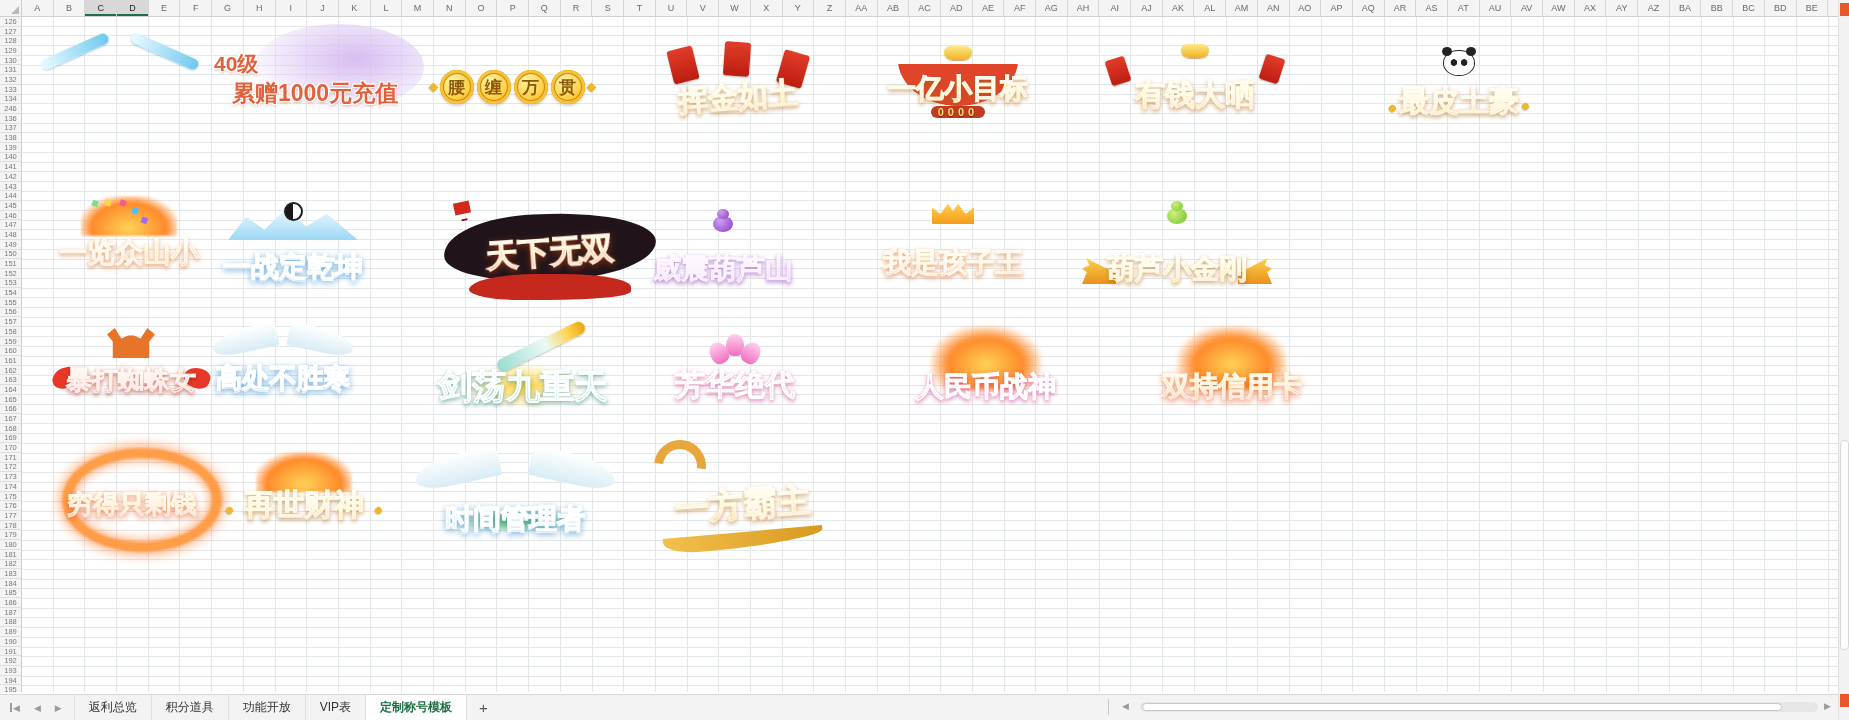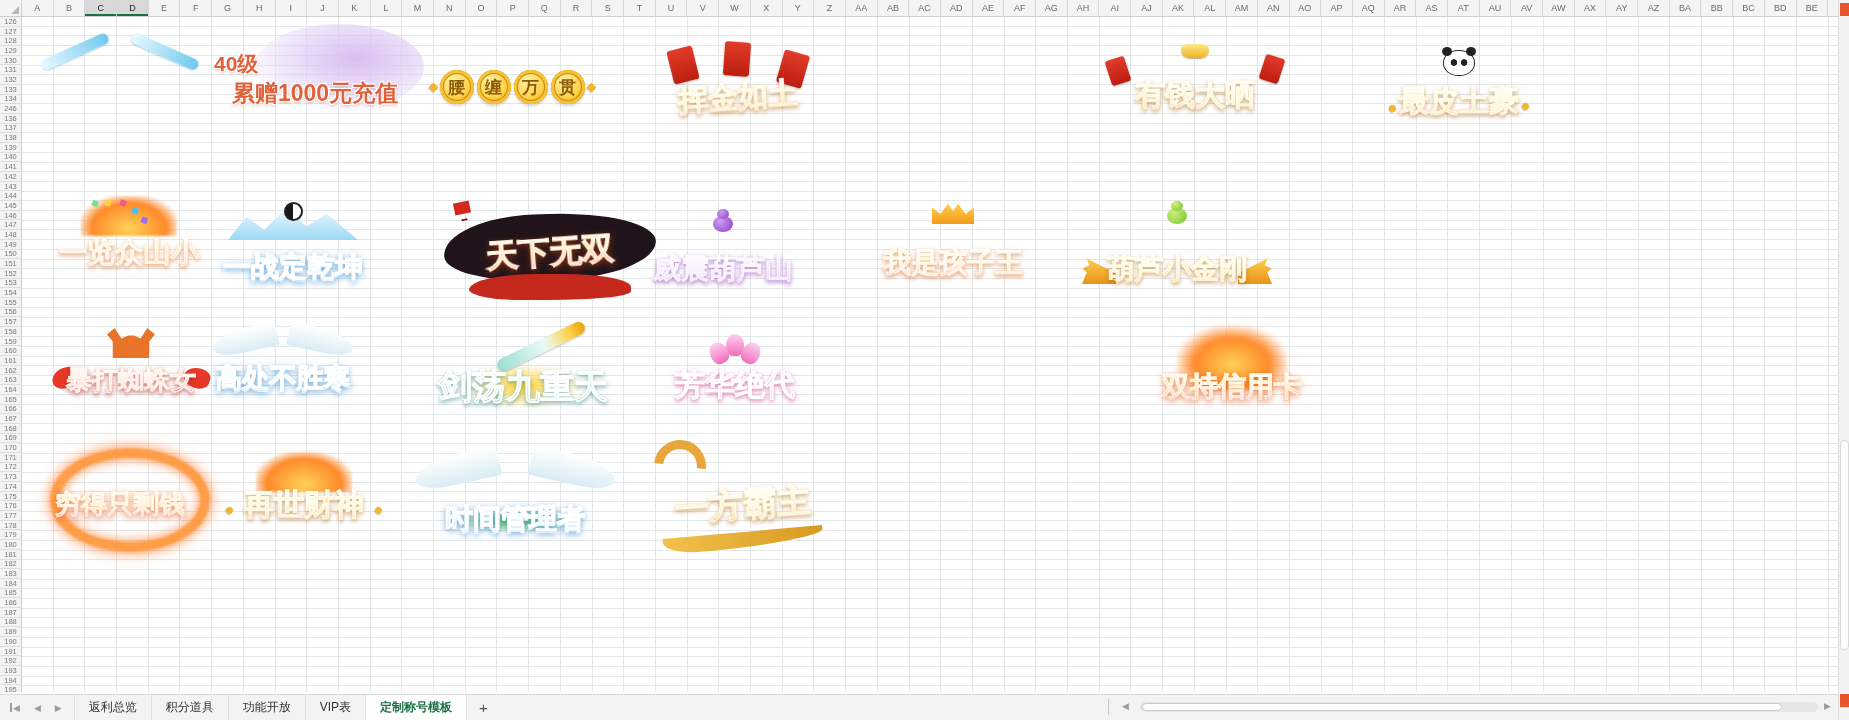--- a/index.html
+++ b/index.html
@@ -265,20 +265,26 @@
     </div>
   </div>
 
   <div class="badge" style="left:668px;top:42px;width:140px;height:76px">
     <span class="deco renv" style="left:2px;top:6px;transform:rotate(-14deg)"></span>
     <span class="deco renv" style="right:2px;top:10px;transform:rotate(16deg)"></span>
     <span class="deco renv" style="left:56px;top:0;transform:rotate(4deg)"></span>
     <span class="bt t-gold fs30" style="transform:rotate(-4deg)">挥金如土</span>
   </div>
 
+  <div class="badge" style="left:880px;top:46px;width:156px;height:72px">
+    <span class="deco fan"></span>
+    <span class="deco ingot"></span>
+    <span class="bt t-gold fs28">一亿小目标</span>
+    <span class="subcoins">0000</span>
+  </div>
 
   <div class="badge" style="left:1102px;top:44px;width:186px;height:72px">
     <span class="deco ingot" style="left:calc(50% - 14px)"></span>
     <span class="deco renv" style="left:6px;top:14px;transform:rotate(-18deg);width:20px;height:26px"></span>
     <span class="deco renv" style="right:6px;top:12px;transform:rotate(18deg);width:20px;height:26px"></span>
     <span class="bt t-gold fs30">有钱大晒</span>
   </div>
 
   <div class="badge" style="left:1385px;top:50px;width:148px;height:72px">
     <span class="deco panda"></span>
@@ -345,28 +351,32 @@
 
   <div class="badge" style="left:656px;top:334px;width:158px;height:72px">
     <span class="deco lotus">
         <i></i>
         <i></i>
         <i></i>
       </span>
     <span class="bt t-pink fs30">芳华绝代</span>
   </div>
 
+  <div class="badge" style="left:898px;top:326px;width:176px;height:80px">
+    <span class="deco fireblob"></span>
+    <span class="bt t-pink fs28">人民币战神</span>
+  </div>
 
   <div class="badge" style="left:1148px;top:326px;width:168px;height:80px">
     <span class="deco fireblob"></span>
     <span class="bt t-fire fs28">双持信用卡</span>
   </div>
 
 
-  <div class="badge" style="left:36px;top:446px;width:168px;height:94px">
+  <div class="badge" style="left:48px;top:446px;width:168px;height:94px">
     <span class="deco fire-ring"></span>
     <span class="bt t-fire fs26" style="margin-bottom:18px">穷得只剩钱</span>
   </div>
 
   <div class="badge" style="left:216px;top:446px;width:176px;height:94px">
     <span class="deco flame-top" style="top:6px"></span>
     <span class="deco dot-gold" style="left:10px;bottom:26px;border-radius:50%"></span>
     <span class="deco dot-gold" style="right:10px;bottom:26px;border-radius:50%"></span>
     <span class="bt t-gold fs30" style="margin-bottom:14px">再世财神</span>
   </div>

